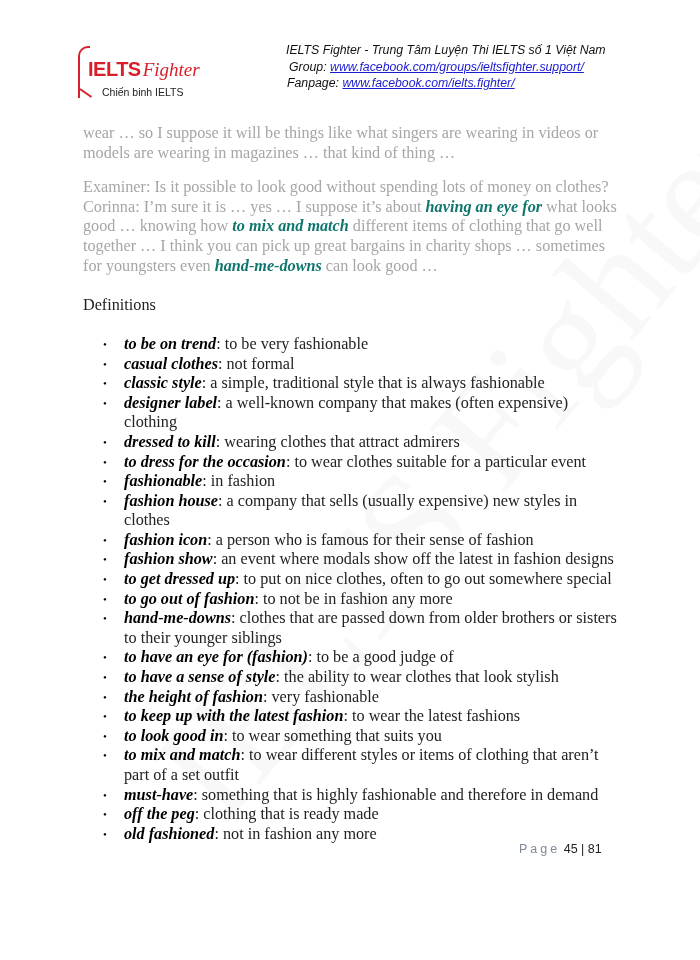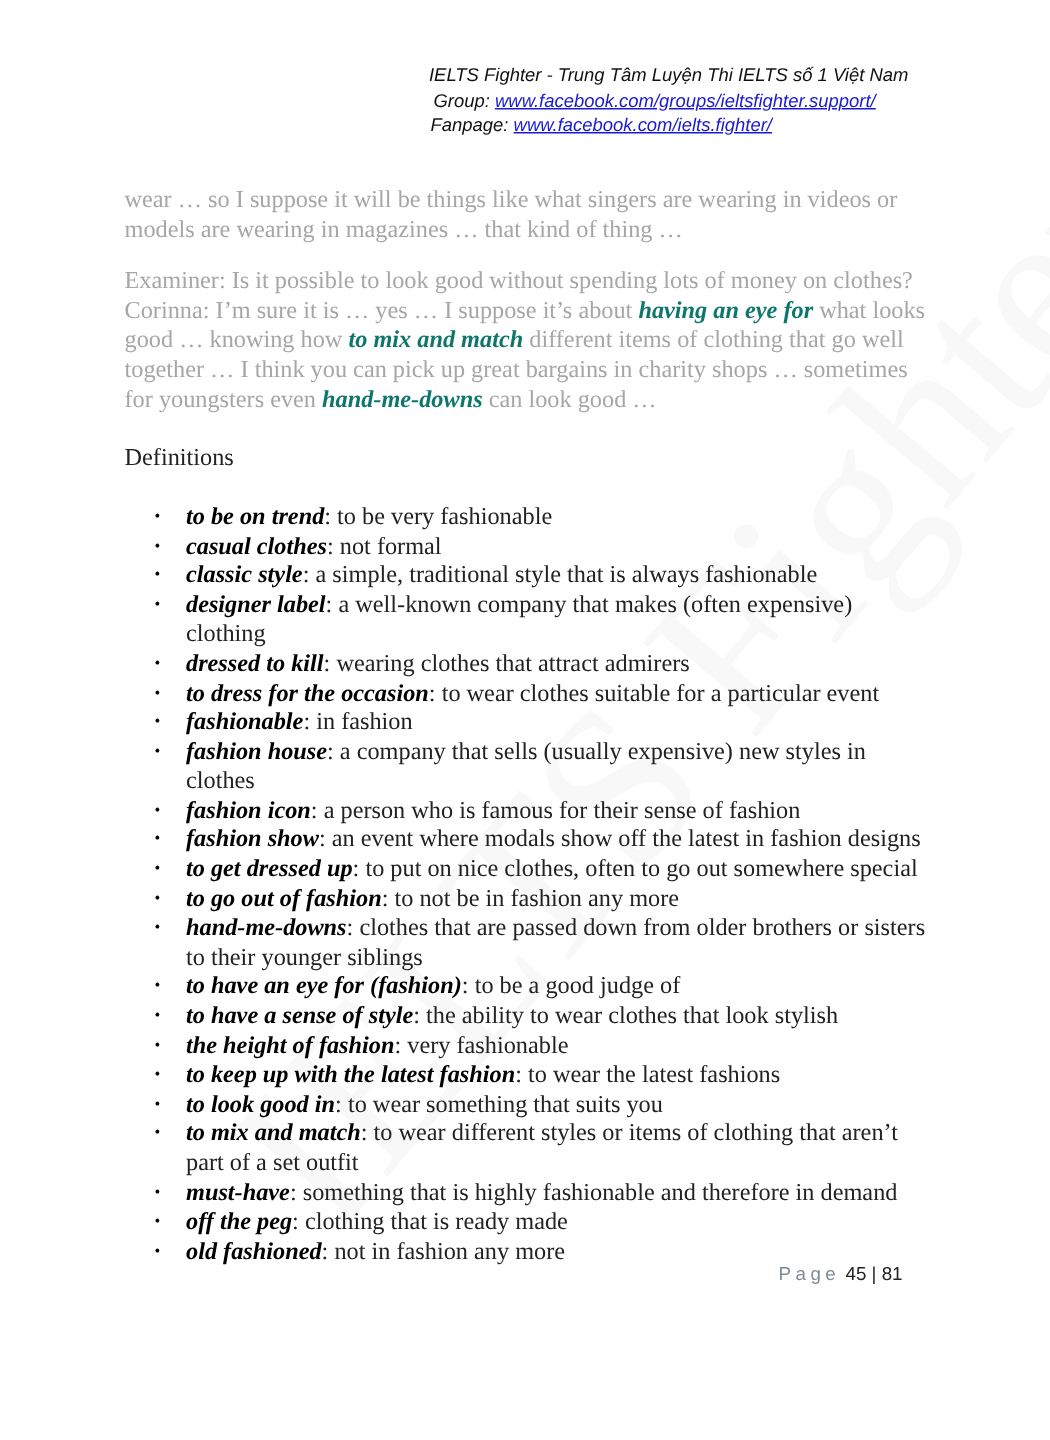--- a/index.html
+++ b/index.html
@@ -45,20 +45,28 @@
     .footer .page-word { color: #7f8a99; letter-spacing: 3px; }
     .footer .page-num { color: #222; }
   </style>
 </head>
 <body>
 
 <div class="page">
 
   <div class="watermark">IELTS Fighter</div>
 
+  <div class="logo">
+    <div class="logo-bracket"></div>
+    <div class="logo-bracket-tail"></div>
+    <div class="logo-main">
+      <span class="logo-ielts">IELTS</span><span class="logo-fighter">Fighter</span>
+    </div>
+    <div class="logo-sub">Chiến binh IELTS</div>
+  </div>
 
   <div class="header-info">
     <div class="row r1">IELTS Fighter - Trung Tâm Luyện Thi IELTS số 1 Việt Nam</div>
     <div class="row r4">
       <span>Group: </span><span class="link">www.facebook.com/groups/ieltsfighter.support/</span>
     </div>
     <div class="row r3">
       <span>Fanpage: </span><span class="link">www.facebook.com/ielts.fighter/</span>
     </div>
   </div>

